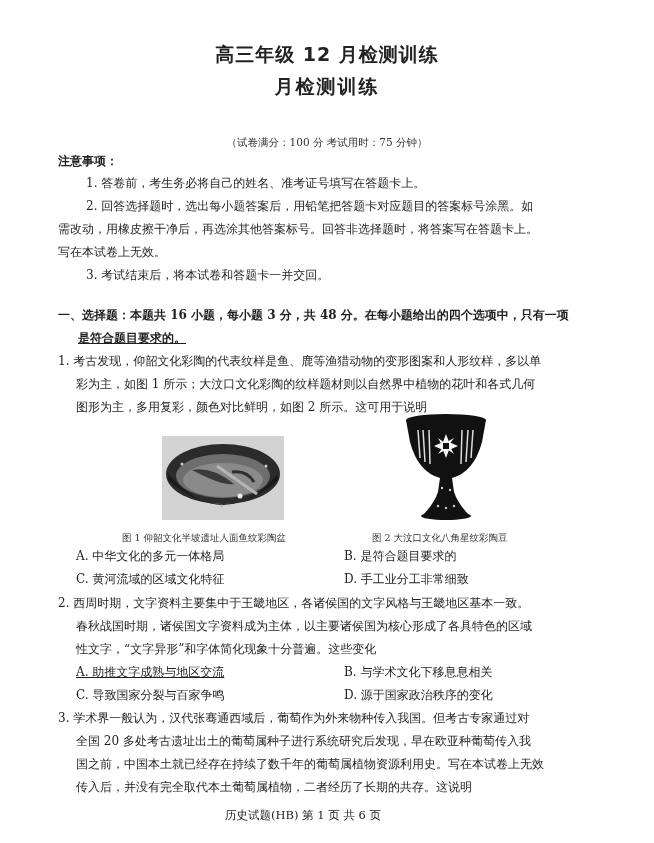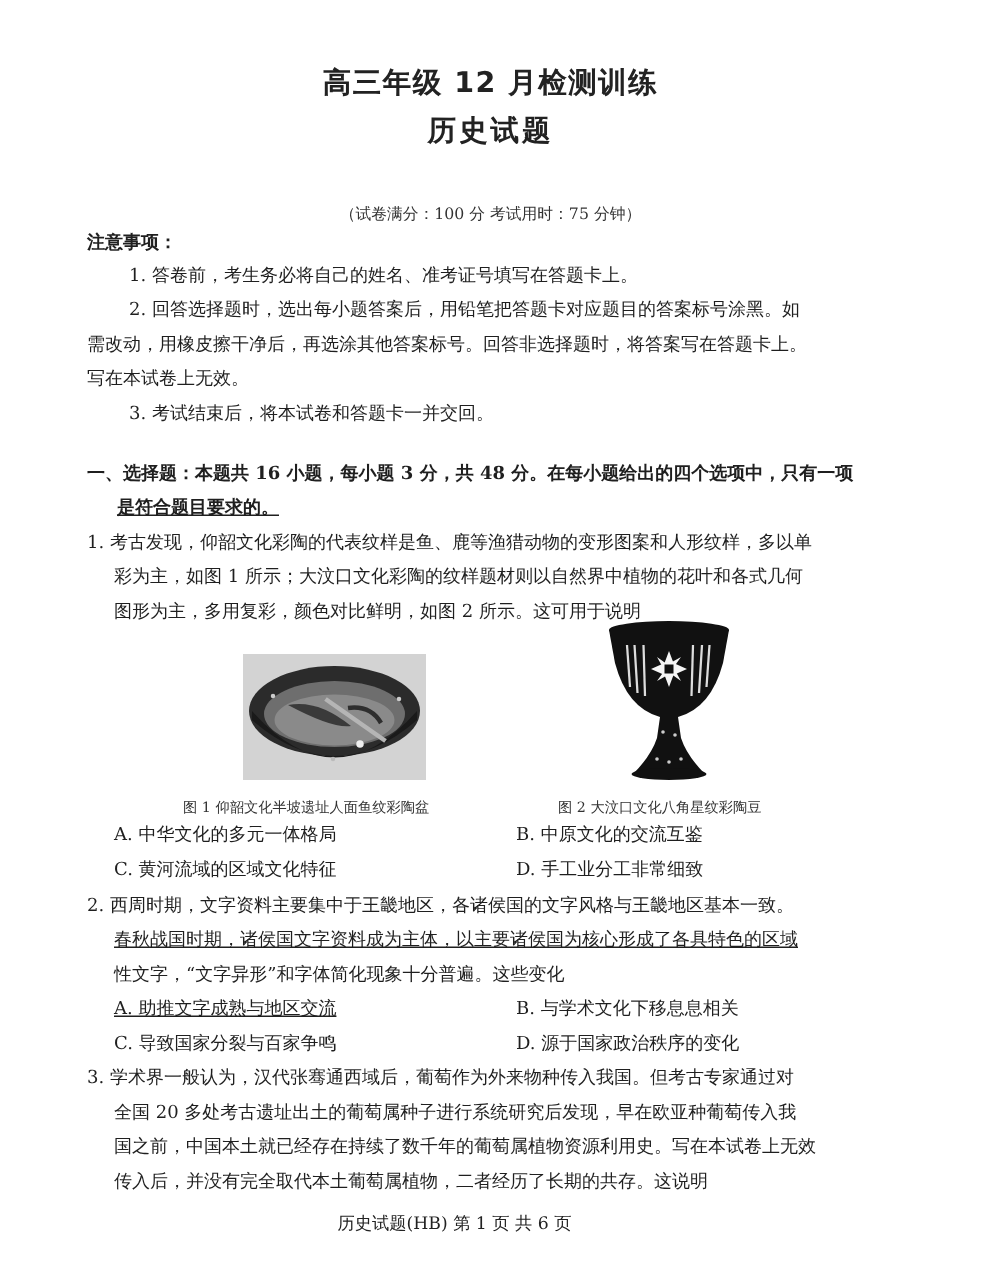--- a/index.html
+++ b/index.html
@@ -18,21 +18,21 @@
     .footer { left:0; width:606px; top:808px; text-align:center; font-size:11.5px; color:#222; }
     .bowl-img { left:162px; top:436px; width:122px; height:84px; background:#cfcfcf; overflow:hidden; }
     .cup-img { left:400px; top:412px; width:90px; height:110px; }
   </style>
 </head>
 <body>
 
 <div>
 
   <div class="abs title1">高三年级 12 月检测训练</div>
-  <div class="abs title2">历史试题</div>
+  <div class="abs title2">月检测训练</div>
   <div class="abs subtitle">（试卷满分：100 分   考试用时：75 分钟）</div>
 
   <div class="abs notice-h line bold" style="top:150px;">注意事项：</div>
   <div class="abs line" style="left:86px; top:172px;">1. 答卷前，考生务必将自己的姓名、准考证号填写在答题卡上。</div>
   <div class="abs line" style="left:86px; top:195px;">2. 回答选择题时，选出每小题答案后，用铅笔把答题卡对应题目的答案标号涂黑。如</div>
   <div class="abs line" style="left:58px; top:218px;">需改动，用橡皮擦干净后，再选涂其他答案标号。回答非选择题时，将答案写在答题卡上。</div>
   <div class="abs line" style="left:58px; top:241px;">写在本试卷上无效。</div>
   <div class="abs line" style="left:86px; top:264px;">3. 考试结束后，将本试卷和答题卡一并交回。</div>
 
   <div class="abs line bold" style="left:58px; top:304px;">一、选择题：本题共 16 小题，每小题 3 分，共 48 分。在每小题给出的四个选项中，只有一项</div>
@@ -85,26 +85,26 @@
           <circle cx="46" cy="96" r="1.2"></circle>
           <circle cx="54" cy="94" r="1.2"></circle>
       </g>
     </svg>
   </div>
 
   <div class="abs cap" style="left:122px; top:532px;">图 1   仰韶文化半坡遗址人面鱼纹彩陶盆</div>
   <div class="abs cap" style="left:372px; top:532px;">图 2   大汶口文化八角星纹彩陶豆</div>
 
   <div class="abs line" style="left:76px; top:545px;">A. 中华文化的多元一体格局</div>
-  <div class="abs line" style="left:344px; top:545px;">B. 中原文化的交流互鉴</div>
+  <div class="abs line" style="left:344px; top:545px;">B. 是符合题目要求的</div>
   <div class="abs line" style="left:76px; top:568px;">C. 黄河流域的区域文化特征</div>
   <div class="abs line" style="left:344px; top:568px;">D. 手工业分工非常细致</div>
 
   <div class="abs line" style="left:58px; top:592px;">2. 西周时期，文字资料主要集中于王畿地区，各诸侯国的文字风格与王畿地区基本一致。</div>
-  <div class="abs line" style="left:76px; top:615px;text-decoration:underline;">春秋战国时期，诸侯国文字资料成为主体，以主要诸侯国为核心形成了各具特色的区域</div>
+  <div class="abs line" style="left:76px; top:615px;">春秋战国时期，诸侯国文字资料成为主体，以主要诸侯国为核心形成了各具特色的区域</div>
   <div class="abs line" style="left:76px; top:638px;">性文字，“文字异形”和字体简化现象十分普遍。这些变化</div>
   <div class="abs line" style="left:76px; top:661px;text-decoration:underline;">A. 助推文字成熟与地区交流</div>
   <div class="abs line" style="left:344px; top:661px;">B. 与学术文化下移息息相关</div>
   <div class="abs line" style="left:76px; top:684px;">C. 导致国家分裂与百家争鸣</div>
   <div class="abs line" style="left:344px; top:684px;">D. 源于国家政治秩序的变化</div>
 
   <div class="abs line" style="left:58px; top:707px;">3. 学术界一般认为，汉代张骞通西域后，葡萄作为外来物种传入我国。但考古专家通过对</div>
   <div class="abs line" style="left:76px; top:730px;">全国 20 多处考古遗址出土的葡萄属种子进行系统研究后发现，早在欧亚种葡萄传入我</div>
   <div class="abs line" style="left:76px; top:753px;">国之前，中国本土就已经存在持续了数千年的葡萄属植物资源利用史。写在本试卷上无效</div>
   <div class="abs line" style="left:76px; top:776px;">传入后，并没有完全取代本土葡萄属植物，二者经历了长期的共存。这说明</div>

